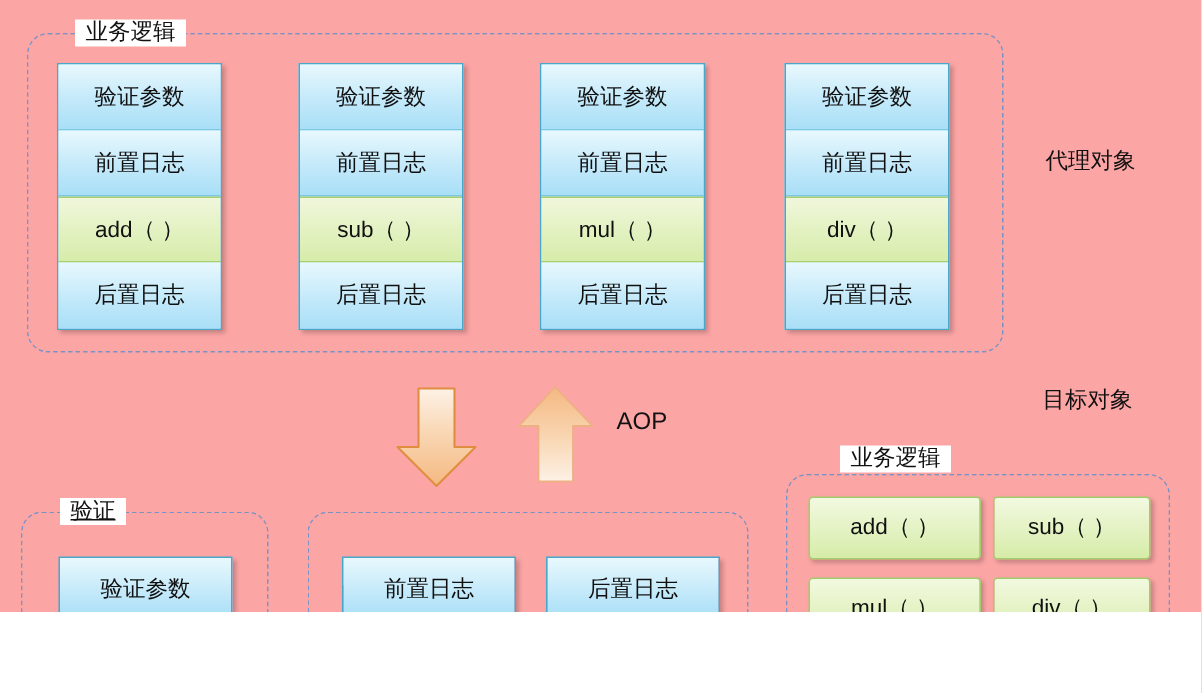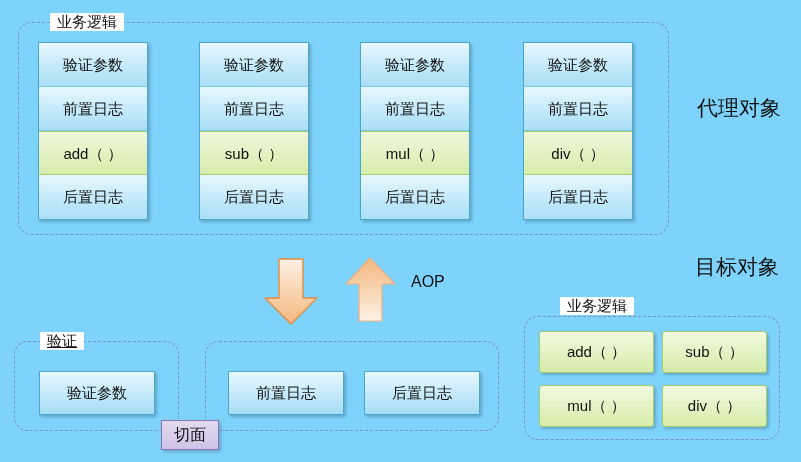--- a/index.html
+++ b/index.html
@@ -7,22 +7,22 @@
     padding: 0;
     background: #ffffff;
   }
   body {
     font-family: "Liberation Sans", "DejaVu Sans", sans-serif;
     color: #1a1a1a;
   }
   #canvas {
     position: relative;
     width: 801px;
-    height: 462px;
-    background: #7dd3fc;
+    height: 408px;
+    background: #fca5a5;
     overflow: hidden;
   }
 
   
   .group-box {
     position: absolute;
     border: 1px dashed #7b93c4;
     border-radius: 14px;
     box-sizing: border-box;
     background: transparent;
@@ -33,21 +33,21 @@
     padding: 0 7px;
     font-size: 15px;
     line-height: 18px;
     white-space: nowrap;
     color: #111111;
   }
 
   
   .free-label {
     position: absolute;
-    font-size: 21px;
+    font-size: 15px;
     line-height: 18px;
     white-space: nowrap;
     color: #111111;
   }
   .free-label.latin {
     font-size: 16px;
   }
 
   
   .stack {

